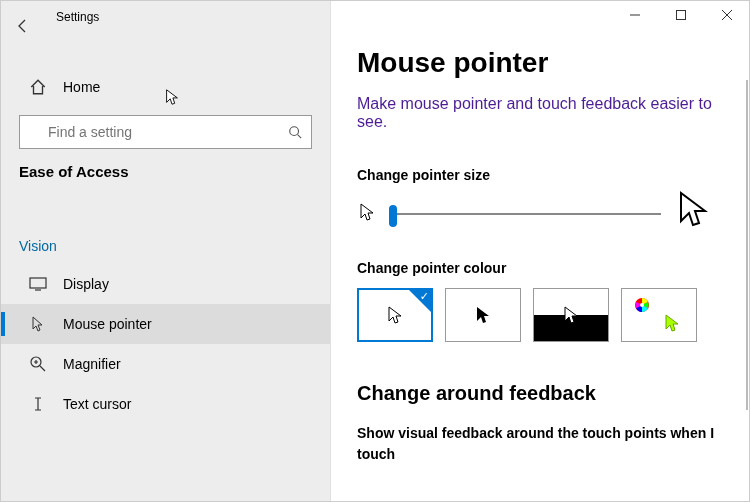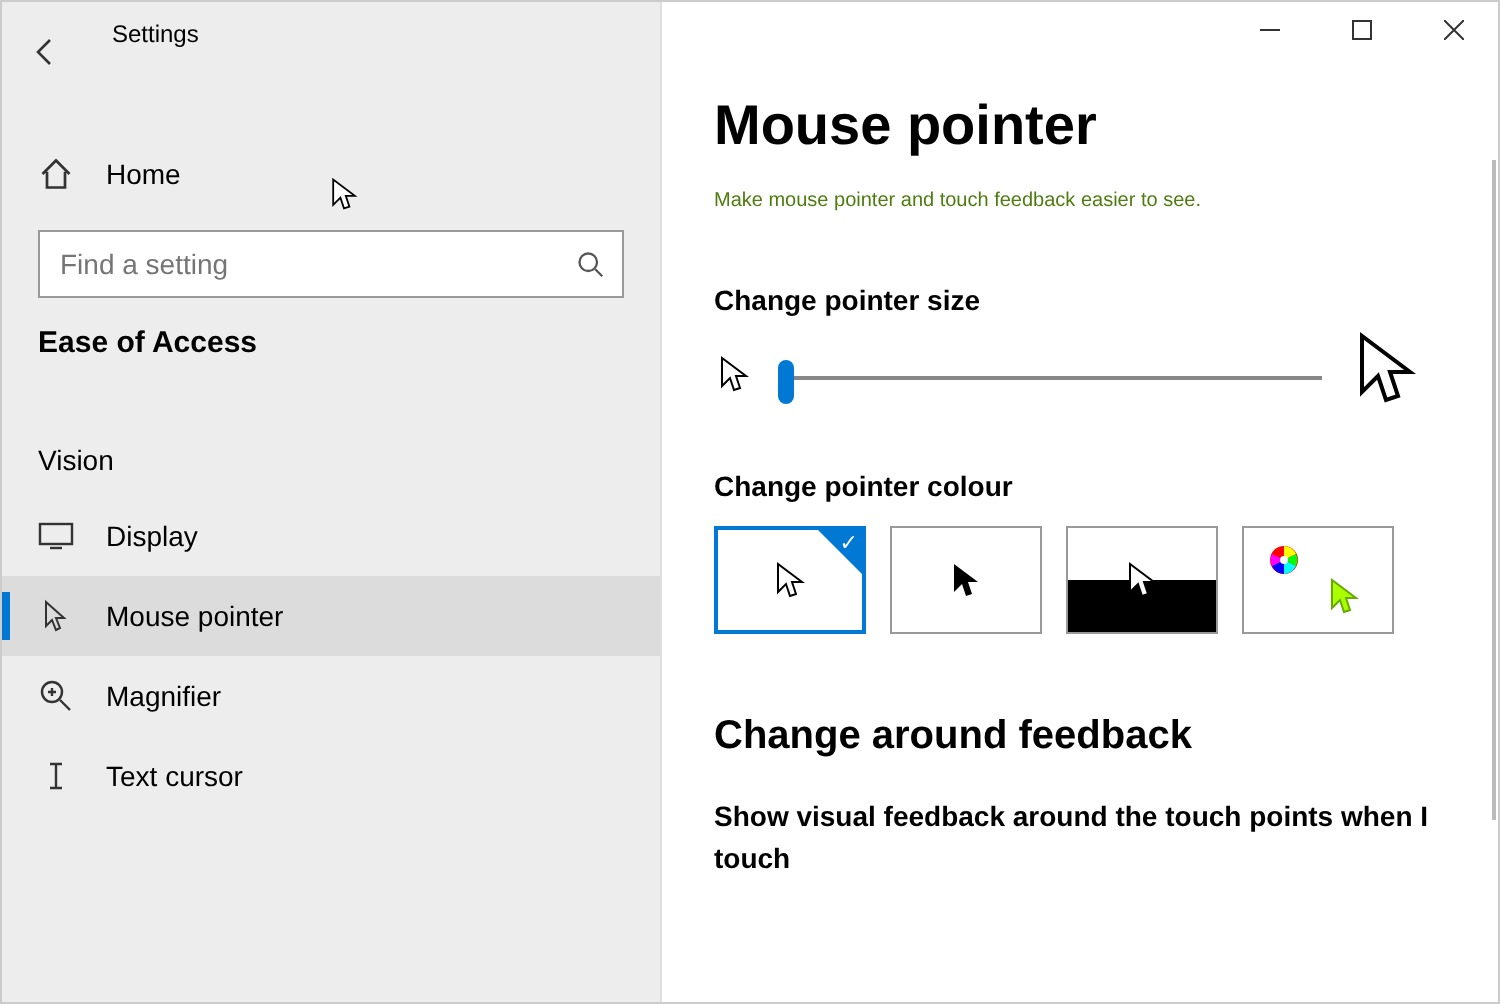--- a/index.html
+++ b/index.html
@@ -46,21 +46,21 @@
   }
   .sb-back svg { width: 16px; height: 16px; }
   .sb-title-small {
     position: absolute;
     top: 10px; left: 56px;
     font-size: 12px;
   }
   .sb-row {
     display: flex; align-items: center;
     height: 40px;
-    padding-left: 18px;
+    padding-left: 28px;
     gap: 16px;
     cursor: default;
   }
   .sb-row.active {
     background: #dcdcdc;
   }
   .sb-row.active::before {
     content: "";
     position: absolute;
     left: 0;
@@ -72,57 +72,57 @@
   .sb-search-wrap {
     margin: 8px 18px 14px 18px;
     position: relative;
     border: 1px solid #999;
     background: #fff;
     height: 34px;
     display: flex; align-items: center;
   }
   .sb-search-wrap input {
     border: none; outline: none;
-    flex: 1; padding: 0 10px;
+    flex: 1; padding: 0 28px;
     font-size: 14px;
     background: transparent;
   }
   .sb-search-wrap .sicon {
     width: 32px; display:flex; align-items:center; justify-content:center;
     color: #555;
   }
   .sb-category {
     padding: 0 18px;
     font-weight: 600;
     font-size: 15px;
     margin-bottom: 24px;
   }
   .sb-subhead {
     padding: 0 18px;
-    color: #000000;
-    font-size: 14px;
-    margin: 18px 0 10px 0;
+    color: #0369a1;
+    font-size: 14px;
+    margin: 34px 0 10px 0;
   }
   .sb-row { position: relative; }
   
   .main {
     flex: 1;
     background: #fff;
     padding: 46px 26px 0 26px;
     overflow-y: auto;
     position: relative;
   }
   .main h1 {
     font-weight: 600;
     font-size: 28px;
     margin-bottom: 16px;
   }
   .main .desc {
-    color: #4d7c0f;
-    font-size: 10px;
+    color: #4c1d95;
+    font-size: 16px;
     margin-bottom: 36px;
   }
   .main h2 {
     font-weight: 600;
     font-size: 20px;
     margin-bottom: 18px;
   }
   .main .label {
     font-size: 14px;
     margin-bottom: 12px;

